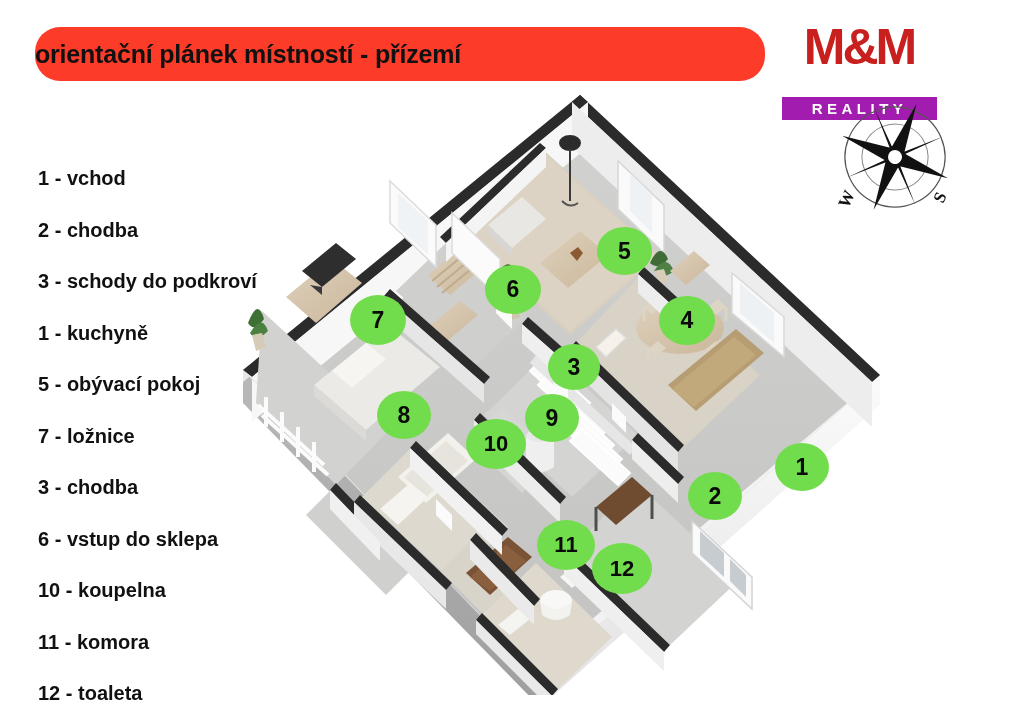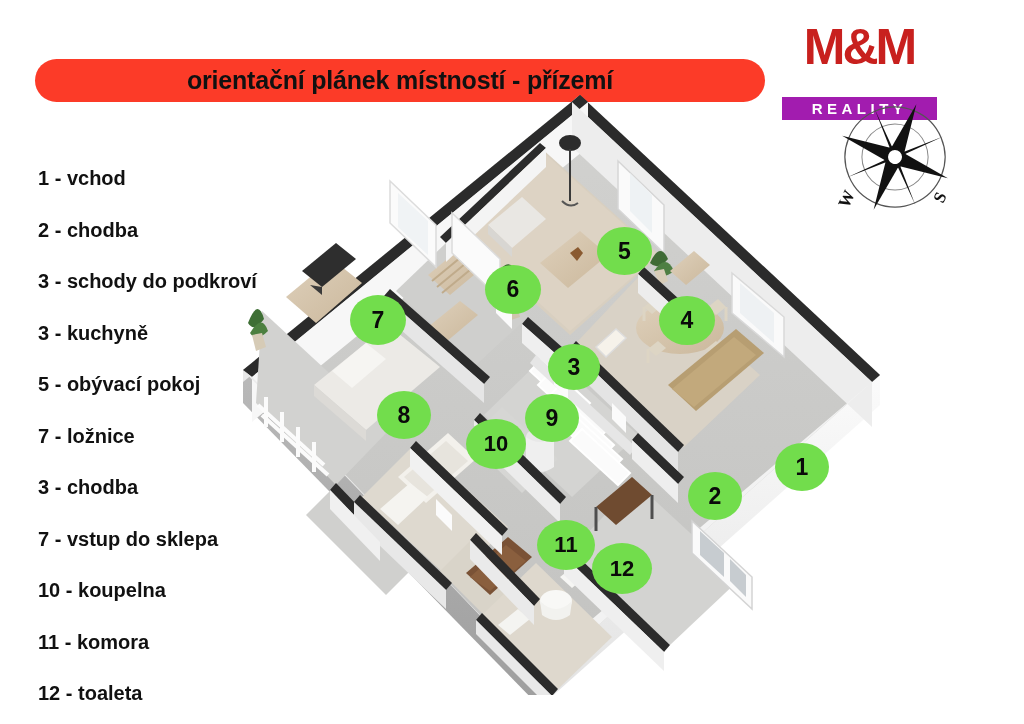--- a/index.html
+++ b/index.html
@@ -13,27 +13,25 @@
   #page {
     position:relative;
     width:1024px; height:724px;
     background:#ffffff;
   }
 
   
   #title-banner {
     position:absolute;
     left:35px; top:27px;
-    width:730px; height:43px;
+    width:730px; height:54px;
     background:#FC3B28;
     border-radius:25px;
     display:flex;
     align-items:center;
-    justify-content:center;
-    margin-top:32px;
   }
   #title-text {
     font-size:25px;
     font-weight:bold;
     color:#111111;
     letter-spacing:-0.2px;
     white-space:nowrap;
   }
 
   
@@ -149,25 +147,25 @@
       </g>
       <text x="18" y="117" font-family="Liberation Serif, serif" font-size="17" font-weight="bold" fill="#111" transform="rotate(-65 18 117)">W</text>
       <text x="113" y="112" font-family="Liberation Serif, serif" font-size="17" font-weight="bold" fill="#111" transform="rotate(-65 113 112)">S</text>
     </svg>
   </div>
 
   <div id="legend">
     <div class="legend-item">1 - vchod</div>
     <div class="legend-item">2 - chodba</div>
     <div class="legend-item">3 - schody do podkroví</div>
-    <div class="legend-item">3 - kuchyně</div>
+    <div class="legend-item">1 - kuchyně</div>
     <div class="legend-item">5 - obývací pokoj</div>
     <div class="legend-item">7 - ložnice</div>
     <div class="legend-item">3 - chodba</div>
-    <div class="legend-item">7 - vstup do sklepa</div>
+    <div class="legend-item">6 - vstup do sklepa</div>
     <div class="legend-item">10 - koupelna</div>
     <div class="legend-item">11 - komora</div>
     <div class="legend-item">12 - toaleta</div>
   </div>
 
   <div id="floorplan">
     <svg width="660" height="610" viewBox="0 0 660 610">
       <defs>
         <linearGradient id="gFloor" x1="0" y1="0" x2="0" y2="1">
           <stop offset="0%" stop-color="#d2d2d0"></stop>

